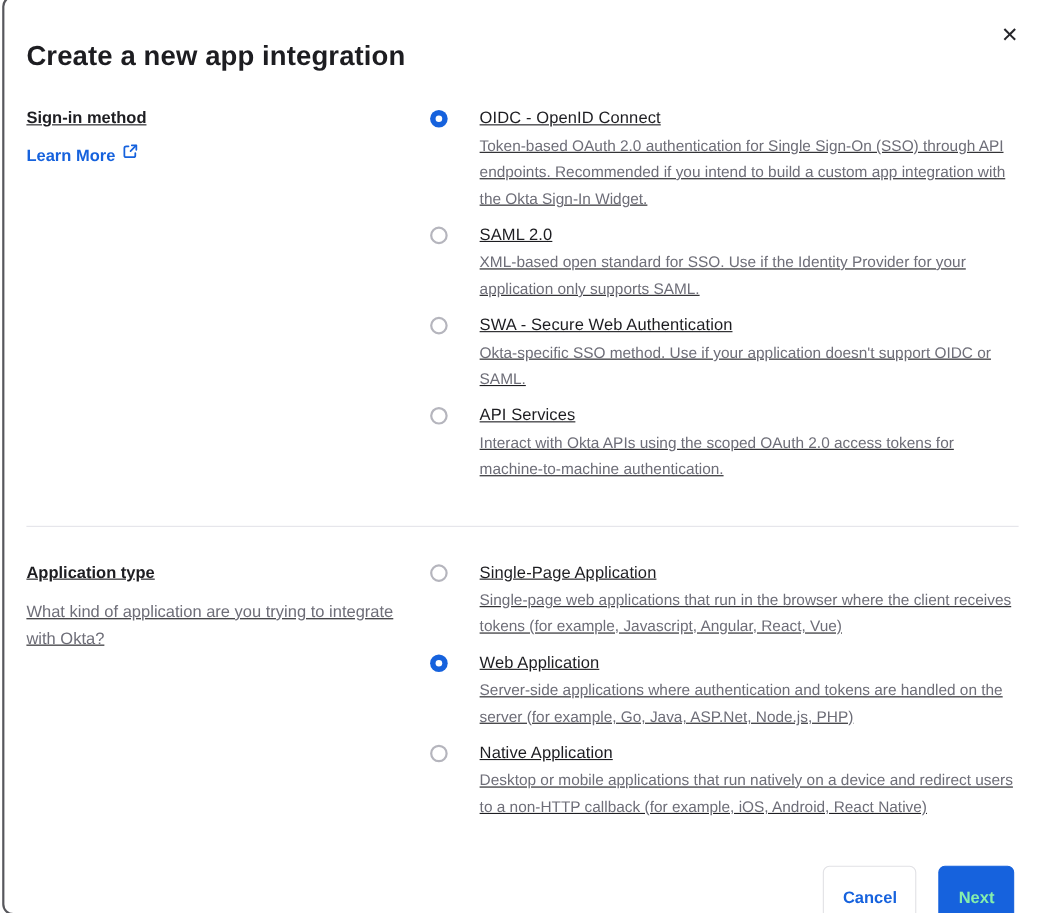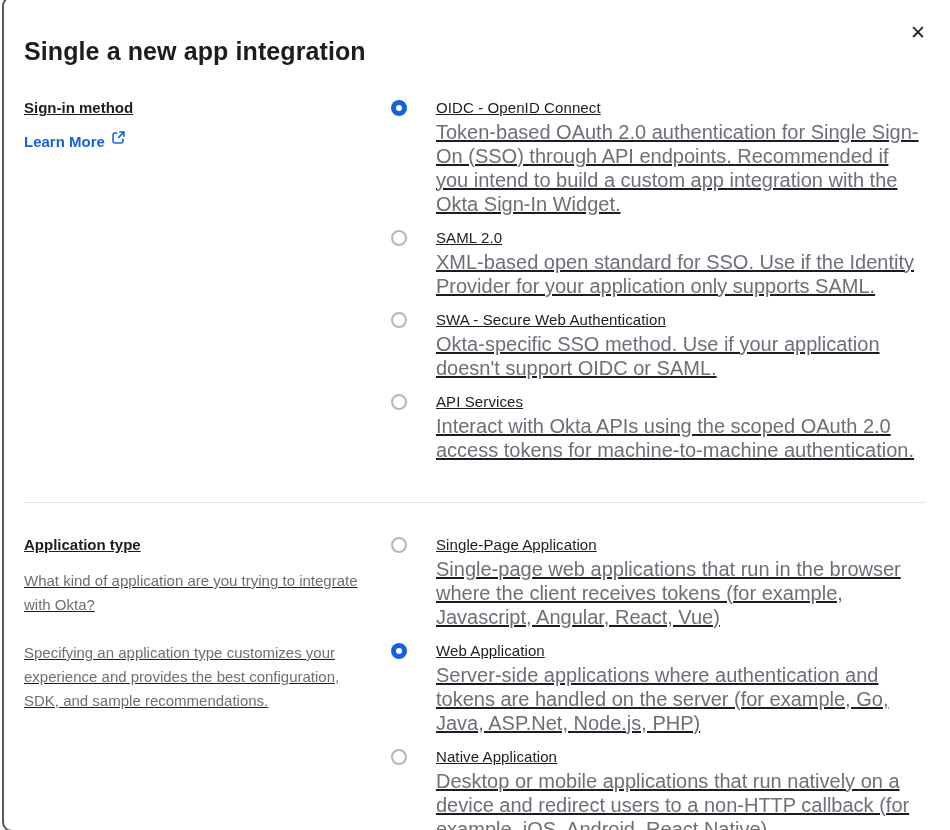--- a/index.html
+++ b/index.html
@@ -103,21 +103,21 @@
     background: #fff;
     border: 2px solid #b5b5bd;
   }
   .option-label {
     font-size: 15px;
     line-height: 24px;
     color: #1d1d21;
     letter-spacing: 0.1px;
   }
   .option-desc {
-    font-size: 20px;
+    font-size: 14px;
     line-height: 24px;
     color: #6e6e78;
   }
   .divider {
     border: none;
     border-top: 1px solid #e4e4e9;
     margin-top: 40px;
   }
   .footer {
     display: flex;
@@ -150,21 +150,21 @@
 </style>
 </head>
 <body>
 
 <div class="dialog-edge"></div>
 
 <div class="dialog">
 
   <button class="close-btn">✕</button>
 
-  <h1 class="dialog-title">Single a new app integration</h1>
+  <h1 class="dialog-title">Create a new app integration</h1>
 
   <div class="section-grid">
     <div>
       <div class="section-label">Sign-in method</div>
       <a class="learn-more">
         <span>Learn More</span>
         <span class="ext-icon">
           <svg width="15" height="15" viewBox="0 0 16 16" fill="none">
             <path d="M6.2 3.2H4A1.8 1.8 0 0 0 2.2 5v7A1.8 1.8 0 0 0 4 13.8h7A1.8 1.8 0 0 0 12.8 12V9.8" stroke="#1662dd" stroke-width="1.7" stroke-linecap="round"></path>
             <path d="M9.4 2.2h4.4v4.4" stroke="#1662dd" stroke-width="1.7" stroke-linecap="round" stroke-linejoin="round"></path>
@@ -209,21 +209,20 @@
 
     </div>
   </div>
 
   <hr class="divider">
 
   <div class="section-grid">
     <div>
       <div class="section-label">Application type</div>
       <p class="left-para first">What kind of application are you trying to integrate with Okta?</p>
-      <p class="left-para second">Specifying an application type customizes your experience and provides the best configuration, SDK, and sample recommendations.</p>
     </div>
     <div>
 
       <div class="radio-option">
         <span class="radio unselected"></span>
         <div>
           <div class="option-label">Single-Page Application</div>
           <div class="option-desc">Single-page web applications that run in the browser where the client receives tokens (for example, Javascript, Angular, React, Vue)</div>
         </div>
       </div>

